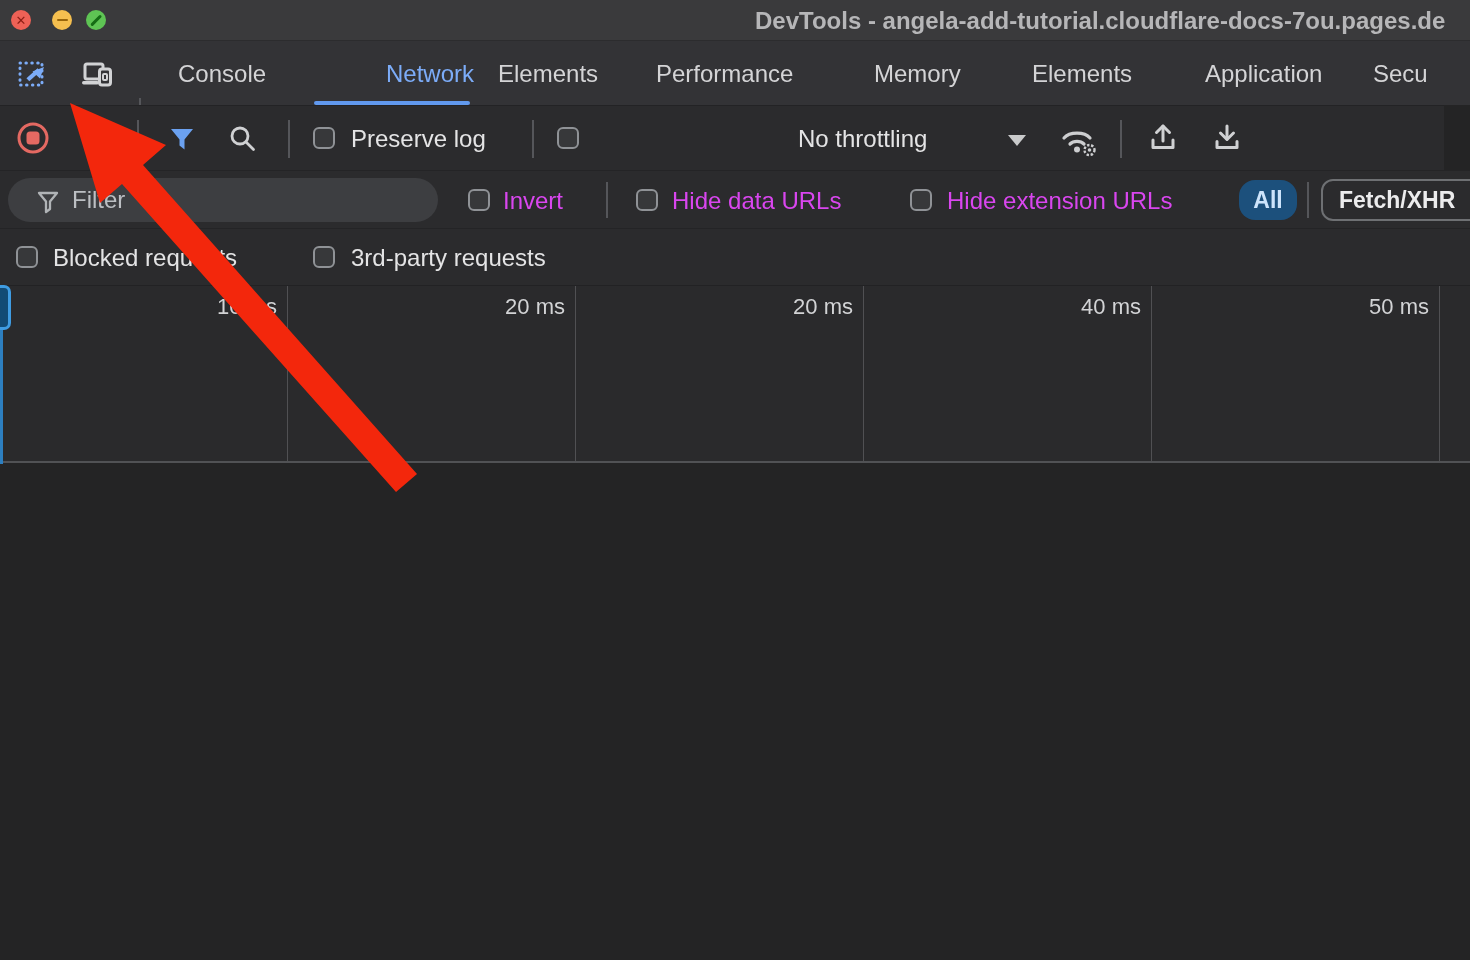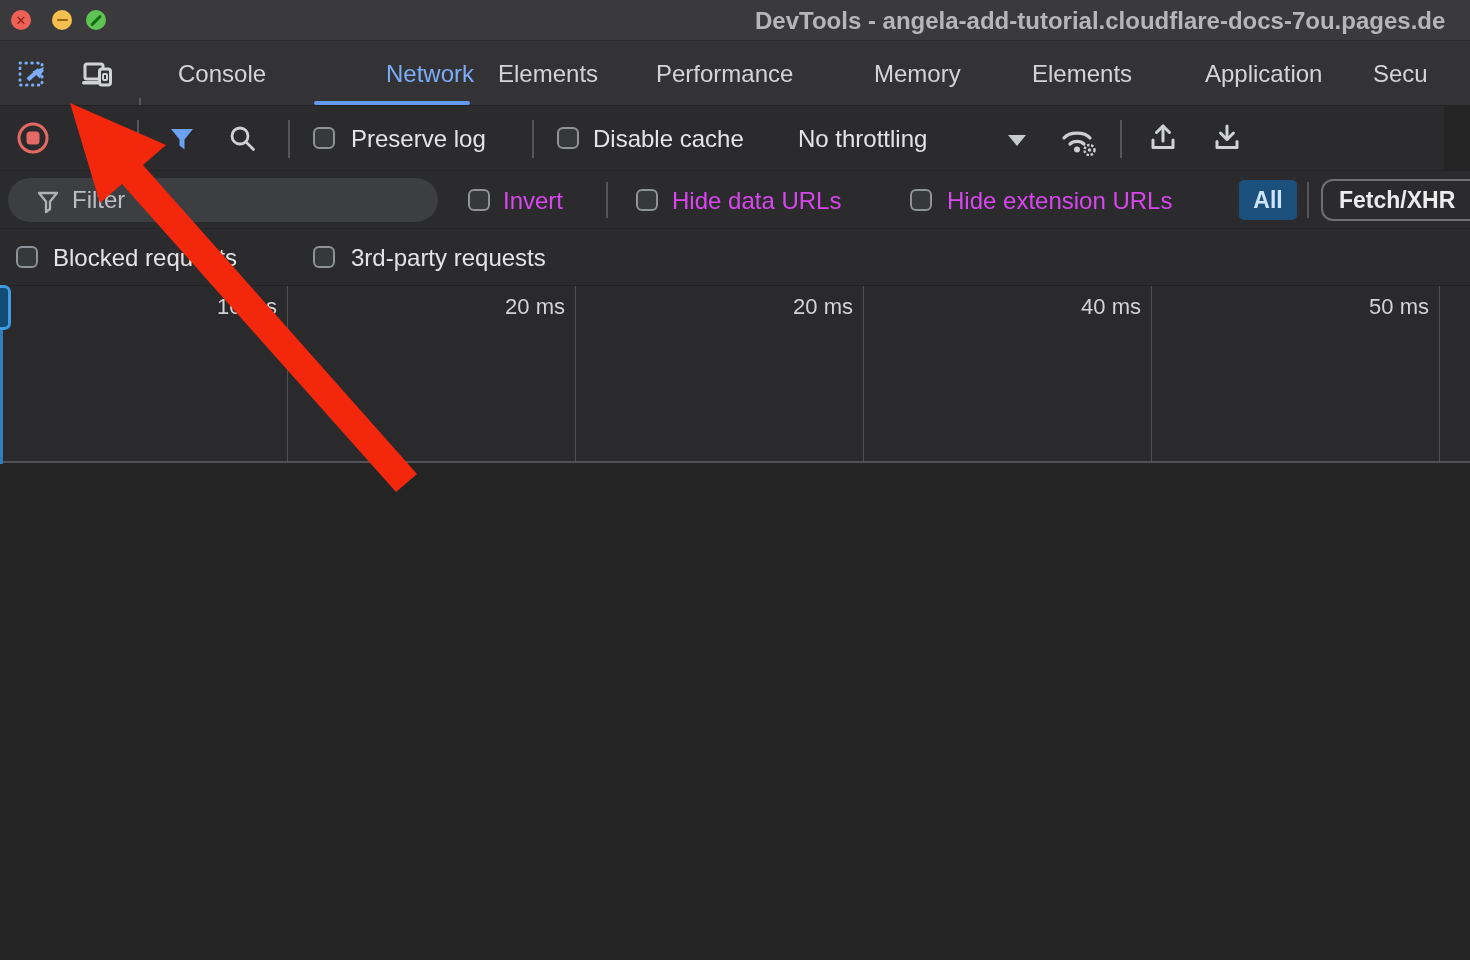--- a/index.html
+++ b/index.html
@@ -38,21 +38,21 @@
          border-right:9px solid transparent;border-top:11px solid #c9cacb;}
 
   
   .filterrow{position:absolute;left:0;top:170px;width:1470px;height:58px;background:#2b2b2d;border-top:1px solid #242426;}
   .filterrow .label{position:absolute;top:0;height:58px;line-height:59px;font-size:24px;color:#d946ef;white-space:nowrap;}
   .filterrow .checkbox{top:18px;}
   .filter-pill{position:absolute;left:8px;top:7px;width:430px;height:44px;border-radius:22px;background:#3d3e41;}
   .filter-input{position:absolute;left:62px;top:0;width:350px;height:44px;border:none;outline:none;background:transparent;
                 font-family:inherit;font-size:24px;color:#e4e4e5;}
   .filter-input::placeholder{color:#bcbfc3;opacity:1;}
-  .chip-all{position:absolute;left:1239px;top:9px;width:58px;height:40px;border-radius:5px;background:#1c507c;
+  .chip-all{position:absolute;left:1239px;top:9px;width:58px;height:40px;border-radius:16px;background:#1c507c;
             color:#cde4fb;font-size:23px;font-weight:600;display:flex;align-items:center;justify-content:center;}
   .chip-fetch{position:absolute;left:1321px;top:8px;width:164px;height:42px;border-radius:12px;border:2px solid #6e7073;
               color:#ececed;font-size:23px;font-weight:600;display:flex;align-items:center;justify-content:flex-start;padding-left:16px;}
 
   
   .blockedrow{position:absolute;left:0;top:228px;width:1470px;height:57px;background:#2b2b2d;border-top:1px solid #242426;}
   .blockedrow .label{position:absolute;top:0;height:57px;line-height:58px;font-size:24px;color:#e4e4e5;white-space:nowrap;}
   .blockedrow .checkbox{top:17px;}
 
   
@@ -145,21 +145,20 @@
         <line x1="20" y1="20" x2="27.5" y2="27.5" stroke="#d0d1d3" stroke-width="2.8" stroke-linecap="round"></line>
       </svg>
     </div>
     <div class="vsep" style="left:288px;top:14px;height:38px;"></div>
 
     <div class="checkbox" style="left:313px;"></div>
     <div class="label" style="left:351px;">Preserve log</div>
     <div class="vsep" style="left:532px;top:14px;height:38px;"></div>
 
     <div class="checkbox" style="left:557px;"></div>
-    <div class="label" style="left:593px;">Disable cache</div>
 
     <div class="label" style="left:798px;">No throttling</div>
     <div class="caret" style="left:1008px;"></div>
 
     <div style="position:absolute;left:1056px;top:13px;">
       <svg width="46" height="40" viewBox="0 0 46 40">
         <path d="M8 19 C13.5 12.5, 28.5 12.5, 34 19" fill="none" stroke="#cdced0" stroke-width="3.2" stroke-linecap="round"></path>
         <path d="M14 25 C17.5 21.5, 24.5 21.5, 28 25" fill="none" stroke="#cdced0" stroke-width="3.2" stroke-linecap="round"></path>
         <circle cx="21" cy="30.5" r="3" fill="#cdced0"></circle>
         <circle cx="33.5" cy="31" r="5" fill="none" stroke="#cdced0" stroke-width="2.4" stroke-dasharray="2.4 1.7"></circle>

